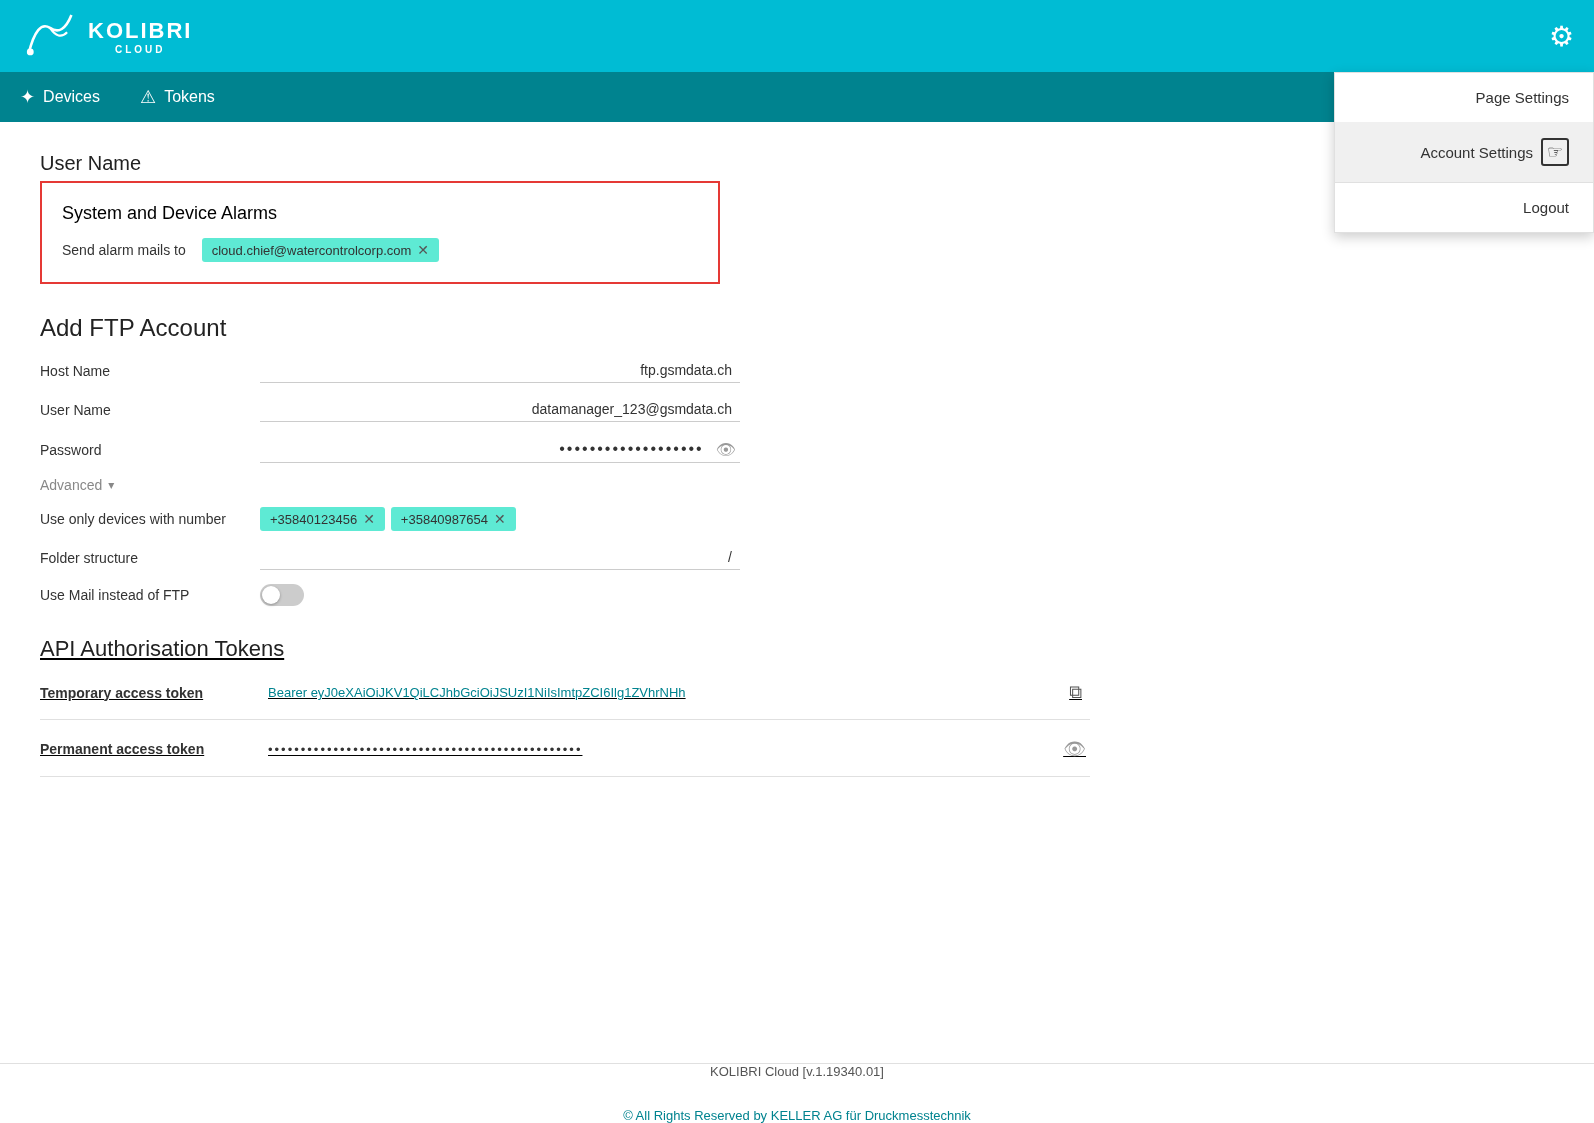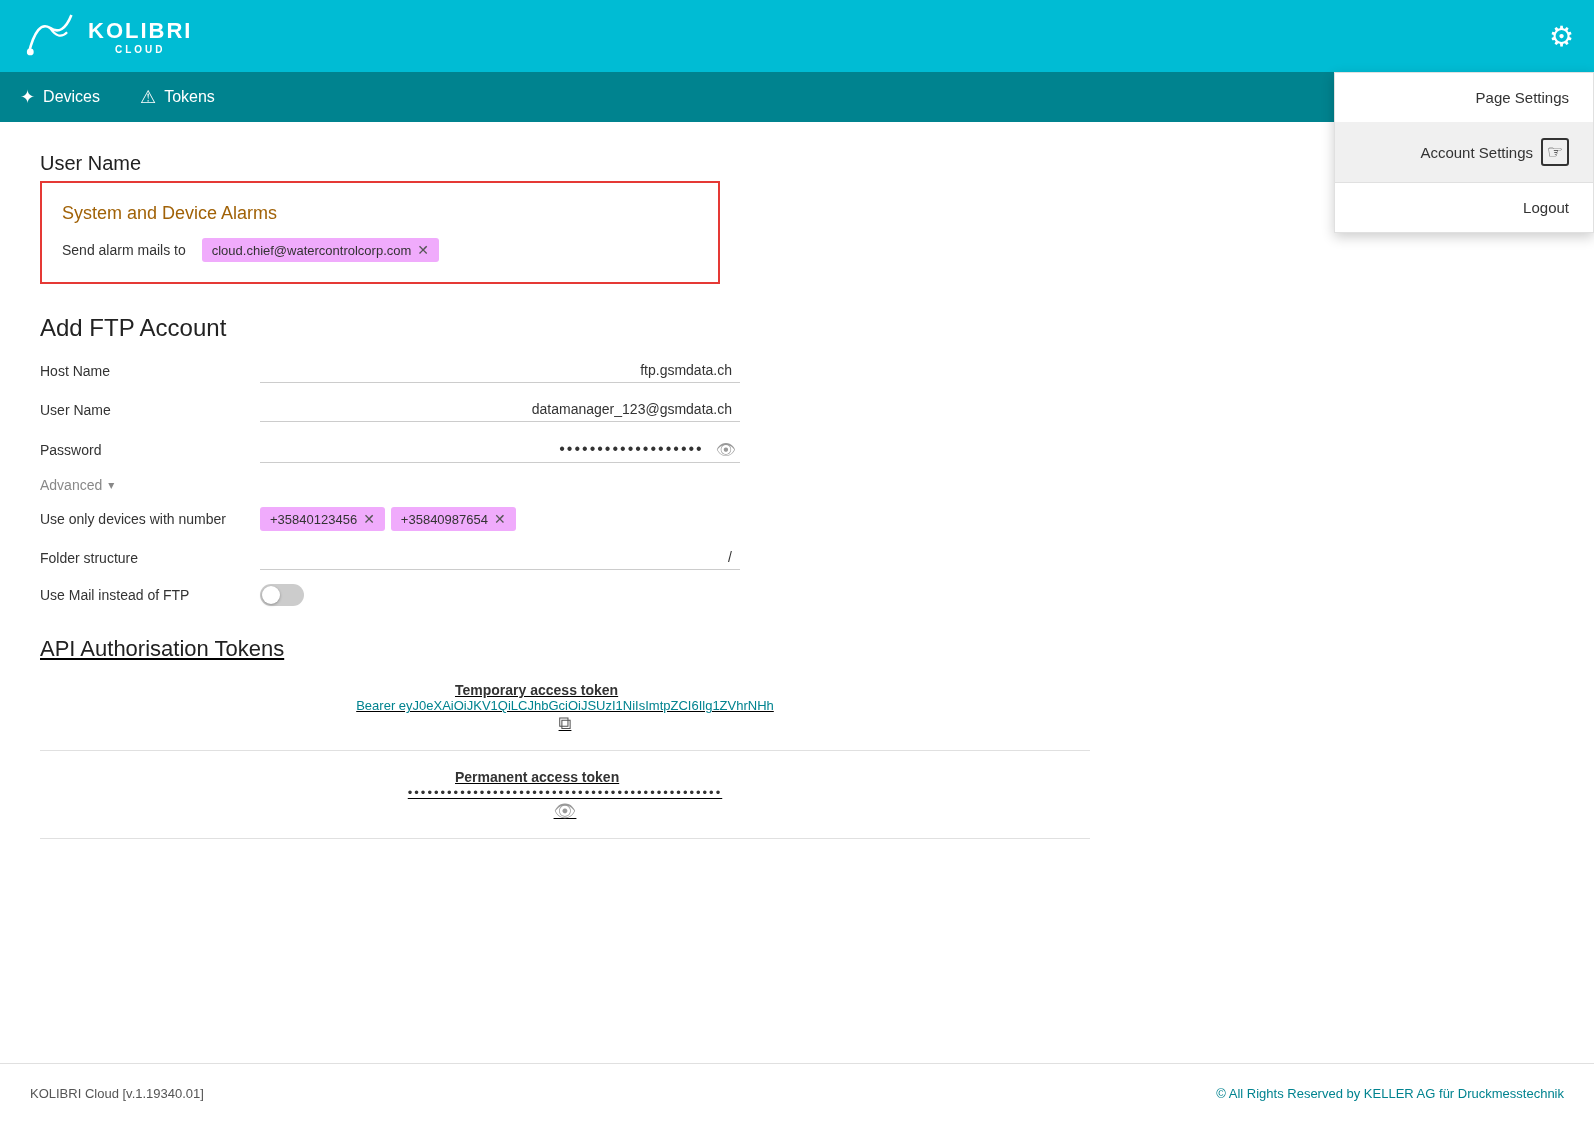--- a/index.html
+++ b/index.html
@@ -127,34 +127,34 @@
 
     
     .alarm-box {
       border: 2px solid #e53935;
       padding: 20px;
       margin-bottom: 30px;
       max-width: 680px;
     }
     .alarm-box-title {
       font-size: 18px;
-      color: #a16207;
+      color: #000000;
       margin-bottom: 14px;
     }
     .alarm-row {
       display: flex;
       align-items: center;
       gap: 16px;
     }
     .alarm-label {
       font-size: 14px;
       color: #333;
     }
     .tag {
-      background: #f0abfc;
+      background: #5eead4;
       color: #333;
       padding: 4px 10px;
       border-radius: 3px;
       font-size: 13px;
       display: inline-flex;
       align-items: center;
       gap: 6px;
     }
     .tag .tag-close {
       cursor: pointer;
@@ -273,21 +273,20 @@
       color: #222;
       margin-bottom: 20px;
     }
     .api-row {
       display: flex;
       align-items: center;
       margin-bottom: 18px;
       max-width: 1050px;
       border-bottom: 1px solid #e0e0e0;
       padding-bottom: 16px;
-      flex-direction: column;
     }
     .api-label {
       width: 220px;
       font-size: 14px;
       font-weight: bold;
       color: #333;
     }
     .api-value {
       flex: 1;
       font-size: 13px;
@@ -316,20 +315,21 @@
 
     
     .footer {
       background: white;
       border-top: 1px solid #e0e0e0;
       height: 60px;
       display: flex;
       align-items: center;
       justify-content: space-between;
       padding: 0 30px;
+      flex-direction: column;
     }
     .footer-left {
       font-size: 13px;
       color: #555;
     }
     .footer-right {
       font-size: 13px;
       color: #00838F;
     }
   </style>

